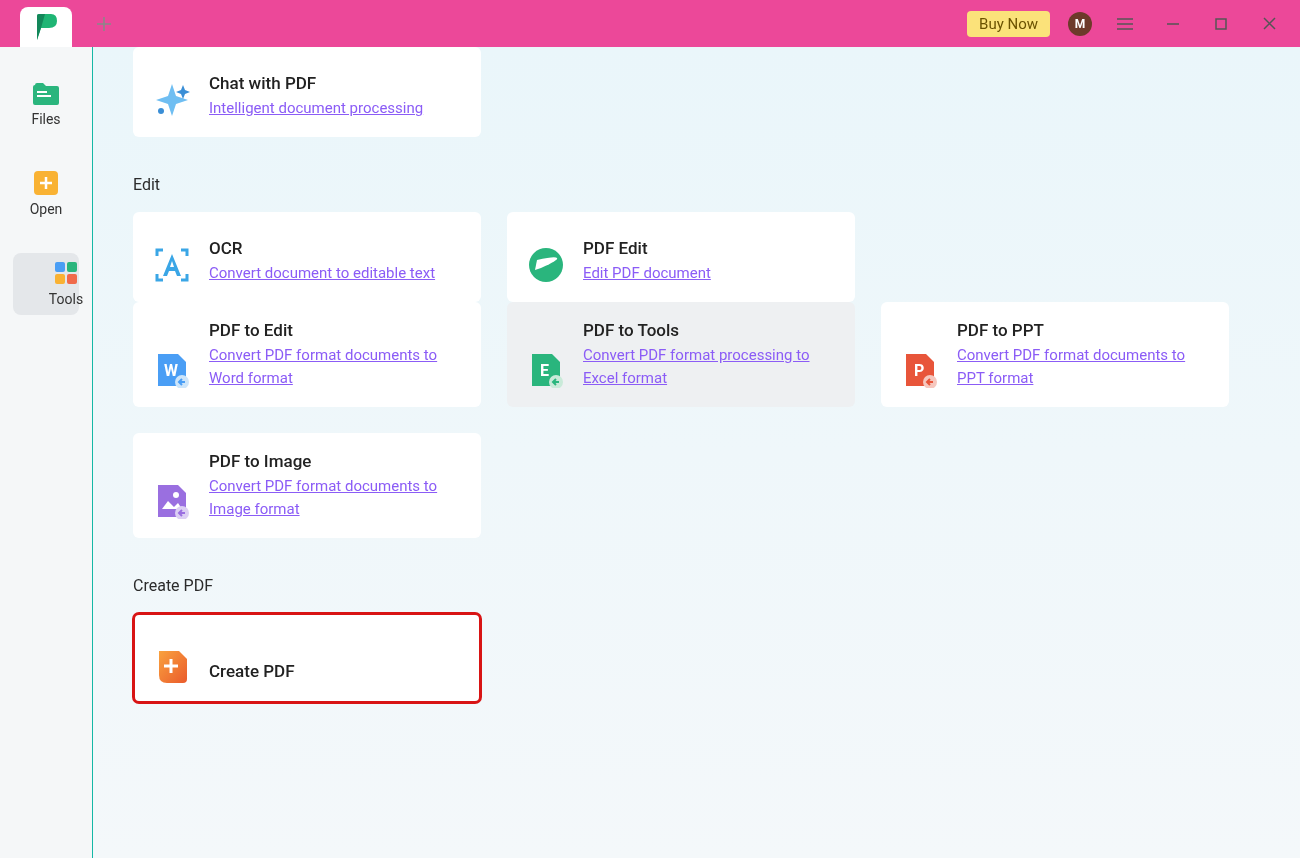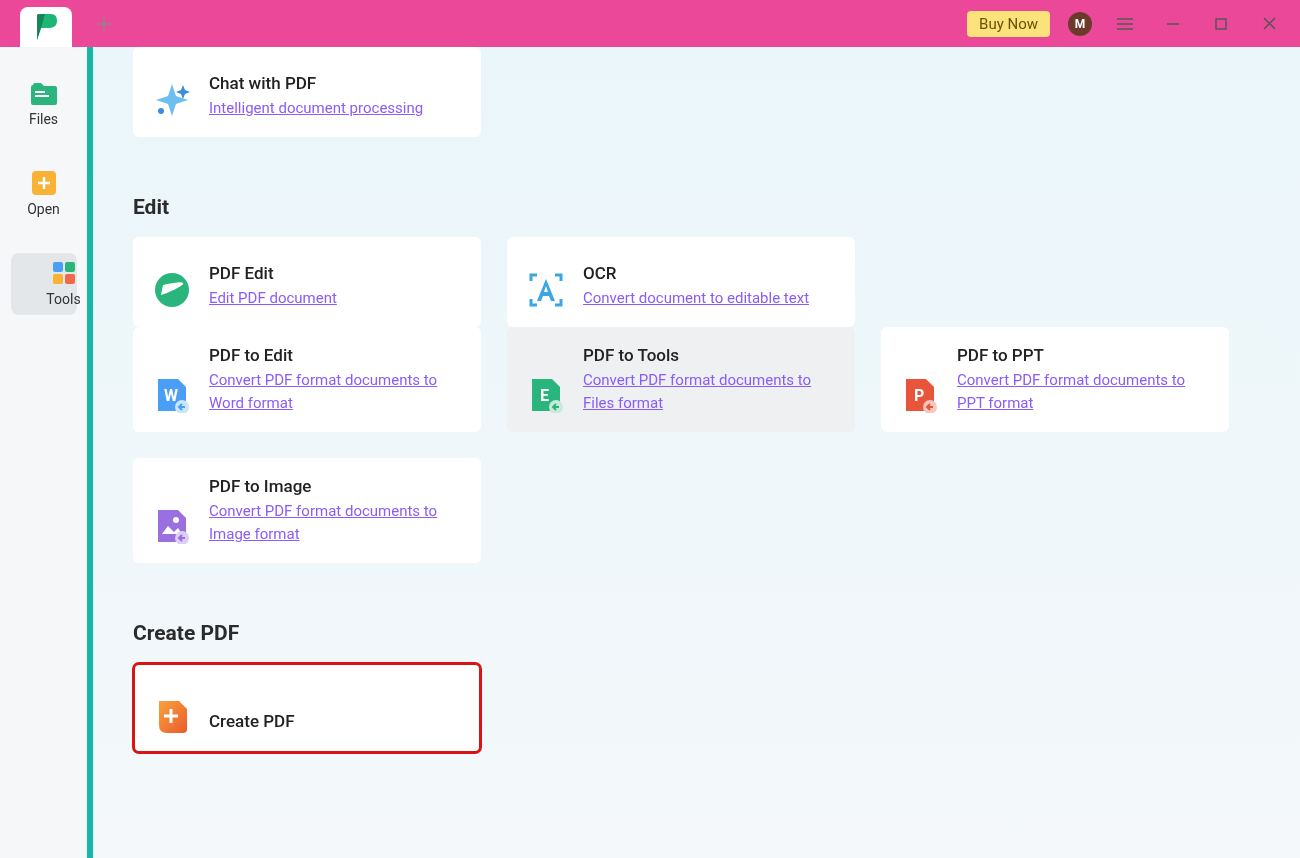--- a/index.html
+++ b/index.html
@@ -85,21 +85,21 @@
     height: calc(858px - 47px);
   }
   .sidebar {
     width: 93px;
     background: #f5f7f8;
     padding-top: 28px;
     display: flex;
     flex-direction: column;
     align-items: center;
     gap: 28px;
-    border-right: 6px solid #14b8a6;
+    border-right: 1px solid #14b8a6;
   }
   .sidebar-item {
     display: flex;
     flex-direction: column;
     align-items: center;
     gap: 6px;
     cursor: pointer;
     width: 66px;
     padding: 8px 0;
     border-radius: 8px;
@@ -112,24 +112,24 @@
     font-size: 14px;
     color: #333;
   }
   .main {
     flex: 1;
     background: linear-gradient(180deg, #eaf6fa 0%, #f4f8fa 100%);
     padding: 0 40px 40px 40px;
     overflow-y: auto;
   }
   .section-title {
-    font-size: 21px;
-    font-weight: 700;
+    font-size: 16px;
+    font-weight: 400;
     color: #2b2b2b;
-    margin: 58px 0 18px 0;
+    margin: 38px 0 18px 0;
   }
   .cards-row {
     display: flex;
     gap: 26px;
     flex-wrap: wrap;
   }
   .card {
     width: 348px;
     min-height: 90px;
     background: #fff;
@@ -261,39 +261,39 @@
           <div class="card-desc">Intelligent document processing</div>
         </div>
       </div>
     </div>
 
     <div class="section-title">Edit</div>
     <div class="cards-row">
       <div class="card">
         <div class="card-icon">
           <svg width="38" height="38" viewBox="0 0 38 38">
+            <path stroke="#3aa6e6" stroke-width="3" fill="none" d="M4 10 V4 H10 M28 4 H34 V10 M34 28 V34 H28 M10 34 H4 V28"></path>
+            <path d="M19 8 L28 30 H24 L22 25 H16 L14 30 H10 Z M17 21 H21 L19 15 Z" fill="#3aa6e6"></path>
+          </svg>
+        </div>
+        <div class="card-text">
+          <div class="card-title">OCR</div>
+          <div class="card-desc">Convert document to editable text</div>
+        </div>
+      </div>
+      <div class="card">
+        <div class="card-icon">
+          <svg width="38" height="38" viewBox="0 0 38 38">
             <circle cx="19" cy="19" r="17" fill="#2ab57d"></circle>
             <path d="M10 14 Q28 10 30 12 Q32 14 14 22 L8 24 Z" fill="#fff"></path>
           </svg>
         </div>
         <div class="card-text">
           <div class="card-title">PDF Edit</div>
           <div class="card-desc">Edit PDF document</div>
-        </div>
-      </div>
-      <div class="card">
-        <div class="card-icon">
-          <svg width="38" height="38" viewBox="0 0 38 38">
-            <path stroke="#3aa6e6" stroke-width="3" fill="none" d="M4 10 V4 H10 M28 4 H34 V10 M34 28 V34 H28 M10 34 H4 V28"></path>
-            <path d="M19 8 L28 30 H24 L22 25 H16 L14 30 H10 Z M17 21 H21 L19 15 Z" fill="#3aa6e6"></path>
-          </svg>
-        </div>
-        <div class="card-text">
-          <div class="card-title">OCR</div>
-          <div class="card-desc">Convert document to editable text</div>
         </div>
       </div>
     </div>
 
     <div class="cards-row">
       <div class="card">
         <div class="card-icon">
           <svg width="36" height="36" viewBox="0 0 36 36">
             <path d="M4 2 H24 L32 10 V34 H4 Z" fill="#4a9ef5"></path>
             <text x="10" y="24" fill="#fff" font-size="16" font-weight="bold">W</text>
@@ -310,21 +310,21 @@
         <div class="card-icon">
           <svg width="36" height="36" viewBox="0 0 36 36">
             <path d="M4 2 H24 L32 10 V34 H4 Z" fill="#2ab57d"></path>
             <text x="12" y="24" fill="#fff" font-size="16" font-weight="bold">E</text>
             <circle cx="28" cy="30" r="7" fill="#c9ead9"></circle>
             <path stroke="#2ab57d" stroke-width="2" fill="none" d="M25 30 H31 M28 27 L25 30 L28 33"></path>
           </svg>
         </div>
         <div class="card-text">
           <div class="card-title">PDF to Tools</div>
-          <div class="card-desc">Convert PDF format documents to Files format</div>
+          <div class="card-desc">Convert PDF format processing to Excel format</div>
         </div>
       </div>
       <div class="card">
         <div class="card-icon">
           <svg width="36" height="36" viewBox="0 0 36 36">
             <path d="M4 2 H24 L32 10 V34 H4 Z" fill="#e8553a"></path>
             <text x="12" y="24" fill="#fff" font-size="16" font-weight="bold">P</text>
             <circle cx="28" cy="30" r="7" fill="#f6c7be"></circle>
             <path stroke="#e8553a" stroke-width="2" fill="none" d="M25 30 H31 M28 27 L25 30 L28 33"></path>
           </svg>

